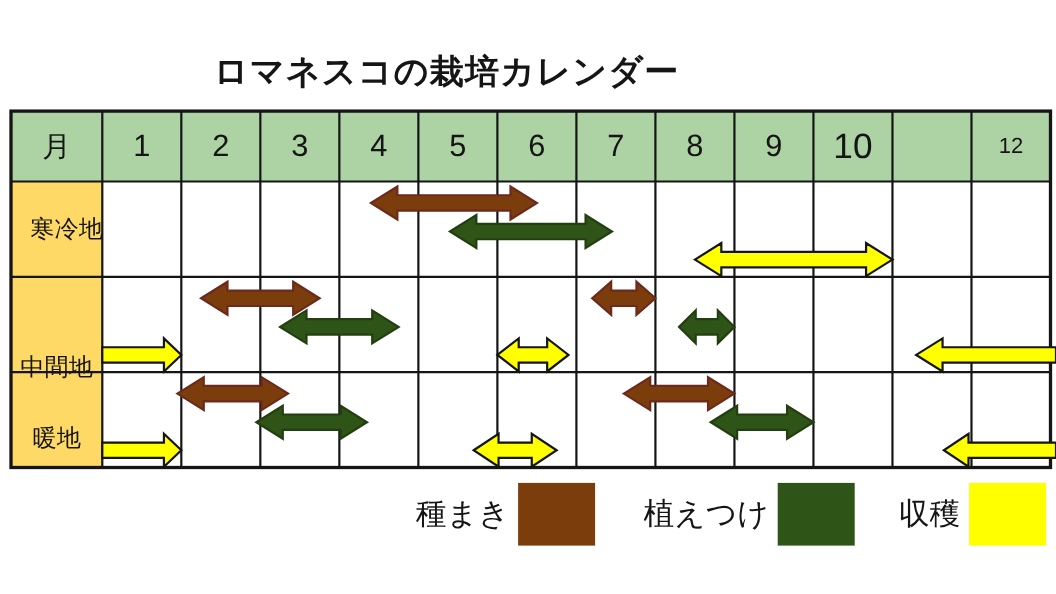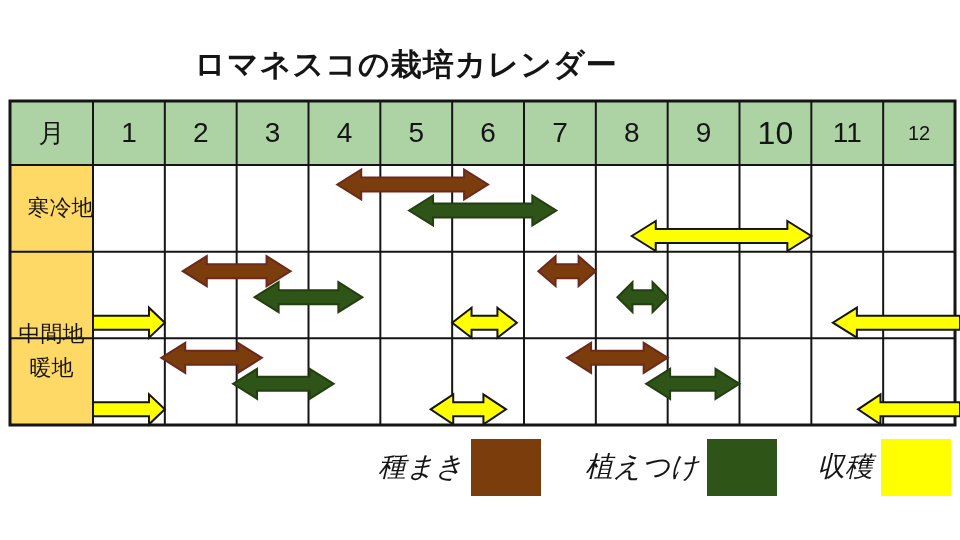--- a/index.html
+++ b/index.html
@@ -4,21 +4,21 @@
 <style>
   html,body{margin:0;padding:0;background:#fff;}
   body{width:960px;height:540px;position:relative;overflow:hidden;
        font-family:"Liberation Sans",sans-serif;color:#151515;}
   #title{position:absolute;left:0;top:44px;width:812px;text-align:center;
          font-size:31px;font-weight:bold;letter-spacing:1px;}
   #overlay{position:absolute;left:0;top:0;width:960px;height:540px;}
   #cell-layer{position:absolute;left:0;top:0;width:960px;height:540px;pointer-events:none;}
   .cell{position:absolute;display:flex;align-items:center;justify-content:center;
         font-weight:normal;color:#151515;}
-  #legend{position:absolute;left:0;top:438px;width:840px;height:58px;font-style:italic;}
+  #legend{position:absolute;left:0;top:438px;width:840px;height:58px;}
   .legend-item{position:absolute;top:0;height:58px;display:flex;align-items:center;gap:8px;}
   .legend-label{font-size:28px;white-space:nowrap;}
   .swatch{width:70px;height:57px;display:inline-block;}
 </style>
 </head>
 <body>
 
 <div id="title">ロマネスコの栽培カレンダー</div>
 
 <svg id="overlay" width="960" height="540" viewBox="0 0 960 540" xmlns="http://www.w3.org/2000/svg">
@@ -65,25 +65,24 @@
     <div class="cell" style="left: 93px; top: 101px; width: 71.8333px; height: 64px; font-size: 28px;">1</div>
     <div class="cell" style="left: 164.833px; top: 101px; width: 71.8333px; height: 64px; font-size: 28px;">2</div>
     <div class="cell" style="left: 236.667px; top: 101px; width: 71.8333px; height: 64px; font-size: 28px;">3</div>
     <div class="cell" style="left: 308.5px; top: 101px; width: 71.8333px; height: 64px; font-size: 28px;">4</div>
     <div class="cell" style="left: 380.333px; top: 101px; width: 71.8333px; height: 64px; font-size: 28px;">5</div>
     <div class="cell" style="left: 452.167px; top: 101px; width: 71.8333px; height: 64px; font-size: 28px;">6</div>
     <div class="cell" style="left: 524px; top: 101px; width: 71.8333px; height: 64px; font-size: 28px;">7</div>
     <div class="cell" style="left: 595.833px; top: 101px; width: 71.8333px; height: 64px; font-size: 28px;">8</div>
     <div class="cell" style="left: 667.667px; top: 101px; width: 71.8333px; height: 64px; font-size: 28px;">9</div>
     <div class="cell" style="left: 739.5px; top: 101px; width: 71.8333px; height: 64px; font-size: 32px;">10</div>
-    <div class="cell" style="left: 811.333px; top: 101px; width: 71.8333px; height: 64px; font-size: 28px;">11</div>
     <div class="cell" style="left: 883.167px; top: 101px; width: 71.8333px; height: 64px; font-size: 20px;">12</div>
     <div class="cell" style="left: 10px; top: 165px; width: 101px; height: 86.6667px; font-size: 22px;">寒冷地</div>
     <div class="cell" style="left: 10px; top: 251.667px; width: 83px; height: 86.6667px; font-size: 22px; margin-top: 39px;">中間地</div>
-    <div class="cell" style="left: 10px; top: 325px; width: 83px; height: 86.6667px; font-size: 22px;">暖地</div>
+    <div class="cell" style="left: 10px; top: 355px; width: 83px; height: 86.6667px; font-size: 22px;">暖地</div>
   </div>
 
 <div id="legend">
   <div class="legend-item" style="left:378px">
     <span class="legend-label">種まき</span>
     <span class="swatch" style="background: rgb(124, 61, 13);"></span>
   </div>
   <div class="legend-item" style="left:585px">
     <span class="legend-label">植えつけ</span>
     <span class="swatch" style="background: rgb(47, 84, 24);"></span>

